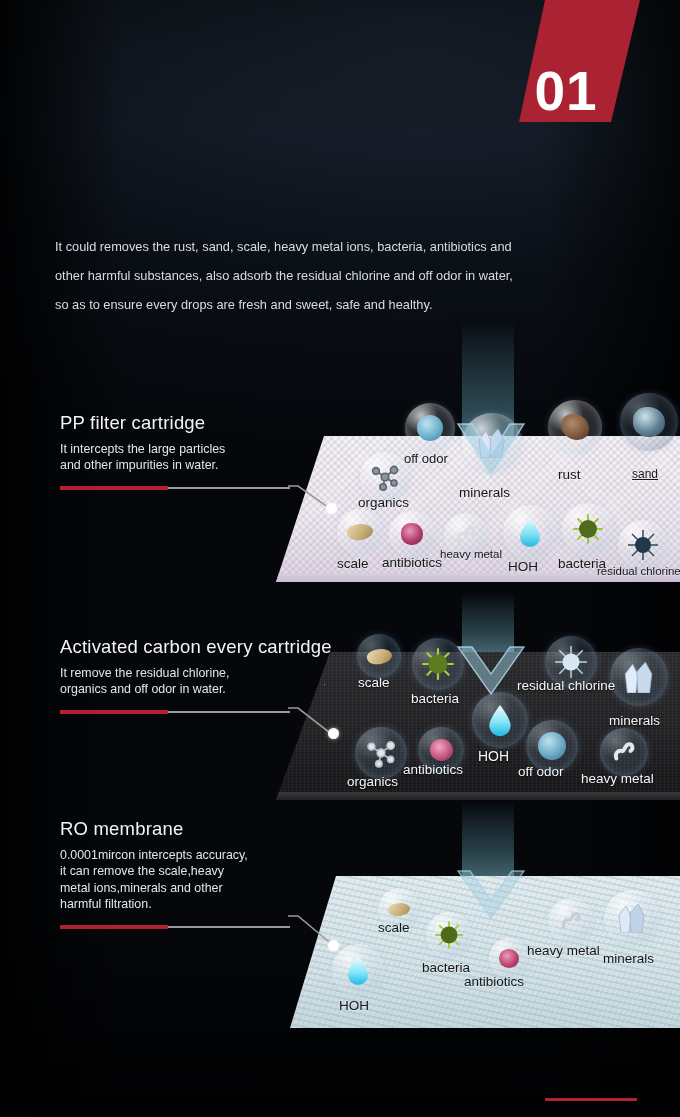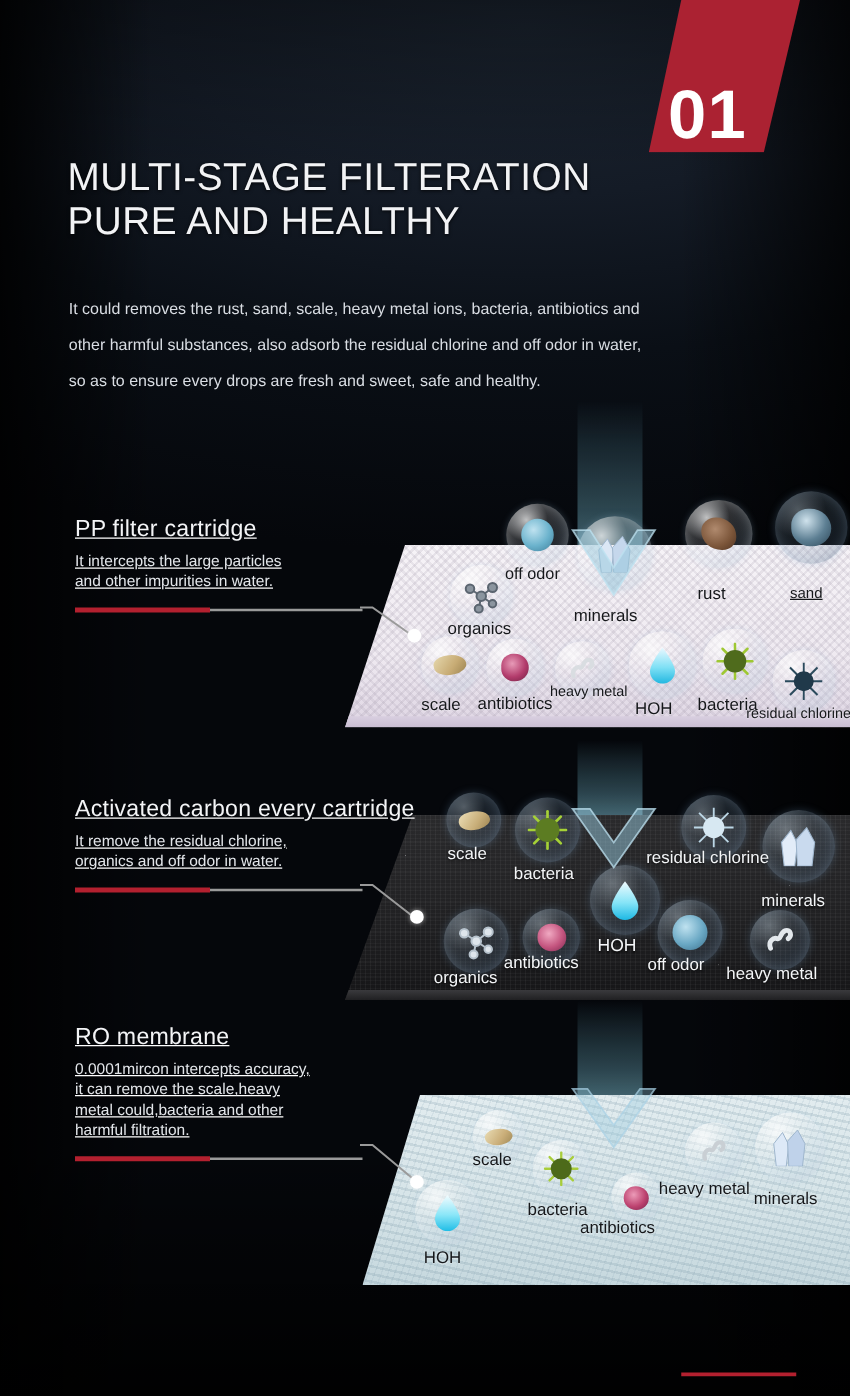--- a/index.html
+++ b/index.html
@@ -78,21 +78,21 @@
     background:linear-gradient(180deg, rgba(104,168,186,0) 0%, rgba(104,170,190,.16) 28%, rgba(120,190,210,.34) 72%, rgba(140,210,230,.46) 100%);
     filter:blur(.4px);
   }
   .flow-1{left:462px; top:320px; width:52px; height:122px;}
   .flow-2{left:462px; top:592px; width:52px; height:60px;}
   .flow-3{left:462px; top:800px; width:52px; height:78px;}
 
   
 
   
-  .stage{position:absolute; z-index:4;text-decoration:underline;}
+  .stage{position:absolute; z-index:4;}
   .stage-title{
     font-size:18.5px;
     color:#f3f4f6;
     letter-spacing:.2px;
     white-space:nowrap;
   }
   .stage-desc{
     margin-top:7px;
     font-size:12.4px;
     line-height:1.32;
@@ -203,24 +203,20 @@
 </style>
 </head>
 <body>
 
 <div class="page">
 
   <div class="badge">
     <div class="badge-num">01</div>
   </div>
 
-  <h1 class="title">
-    <div>MULTI-STAGE FILTERATION</div>
-    <div>PURE AND HEALTHY</div>
-  </h1>
 
   <div class="lede">
     <div>It could removes the rust, sand, scale, heavy metal ions, bacteria, antibiotics and</div>
     <div>other harmful substances, also adsorb the residual chlorine and off odor  in water,</div>
     <div>so as to ensure every drops are fresh and sweet, safe and healthy.</div>
   </div>
 
   <div class="flow flow-1"></div>
   <div class="flow flow-2"></div>
   <div class="flow flow-3"></div>
@@ -465,21 +461,21 @@
 
   <svg class="arrow-v" style="left:452px;top:868px;" width="78" height="62" viewBox="0 0 78 62">
     <path d="M6 3 L39 50 L72 3 L60 3 L39 32 L18 3 Z" fill="rgba(150,200,220,.35)" stroke="rgba(170,210,230,.7)" stroke-width="1.4"></path>
   </svg>
 
   <div class="stage" style="left:60px; top:818px;">
     <div class="stage-title">RO membrane</div>
     <div class="stage-desc">
       <div>0.0001mircon intercepts accuracy,</div>
       <div>it can remove the scale,heavy</div>
-      <div>metal could,bacteria and other</div>
+      <div>metal ions,minerals and other</div>
       <div>harmful filtration.</div>
     </div>
     <div class="rule">
       <span class="red"></span>
       <span class="grey"></span>
     </div>
   </div>
   <svg class="connector" style="left:288px;top:914px;" width="56" height="38" viewBox="0 0 56 38">
     <path d="M0 2 L10 2 L46 32" fill="none" stroke="#9a9a9a" stroke-width="1.6"></path>
   </svg>

